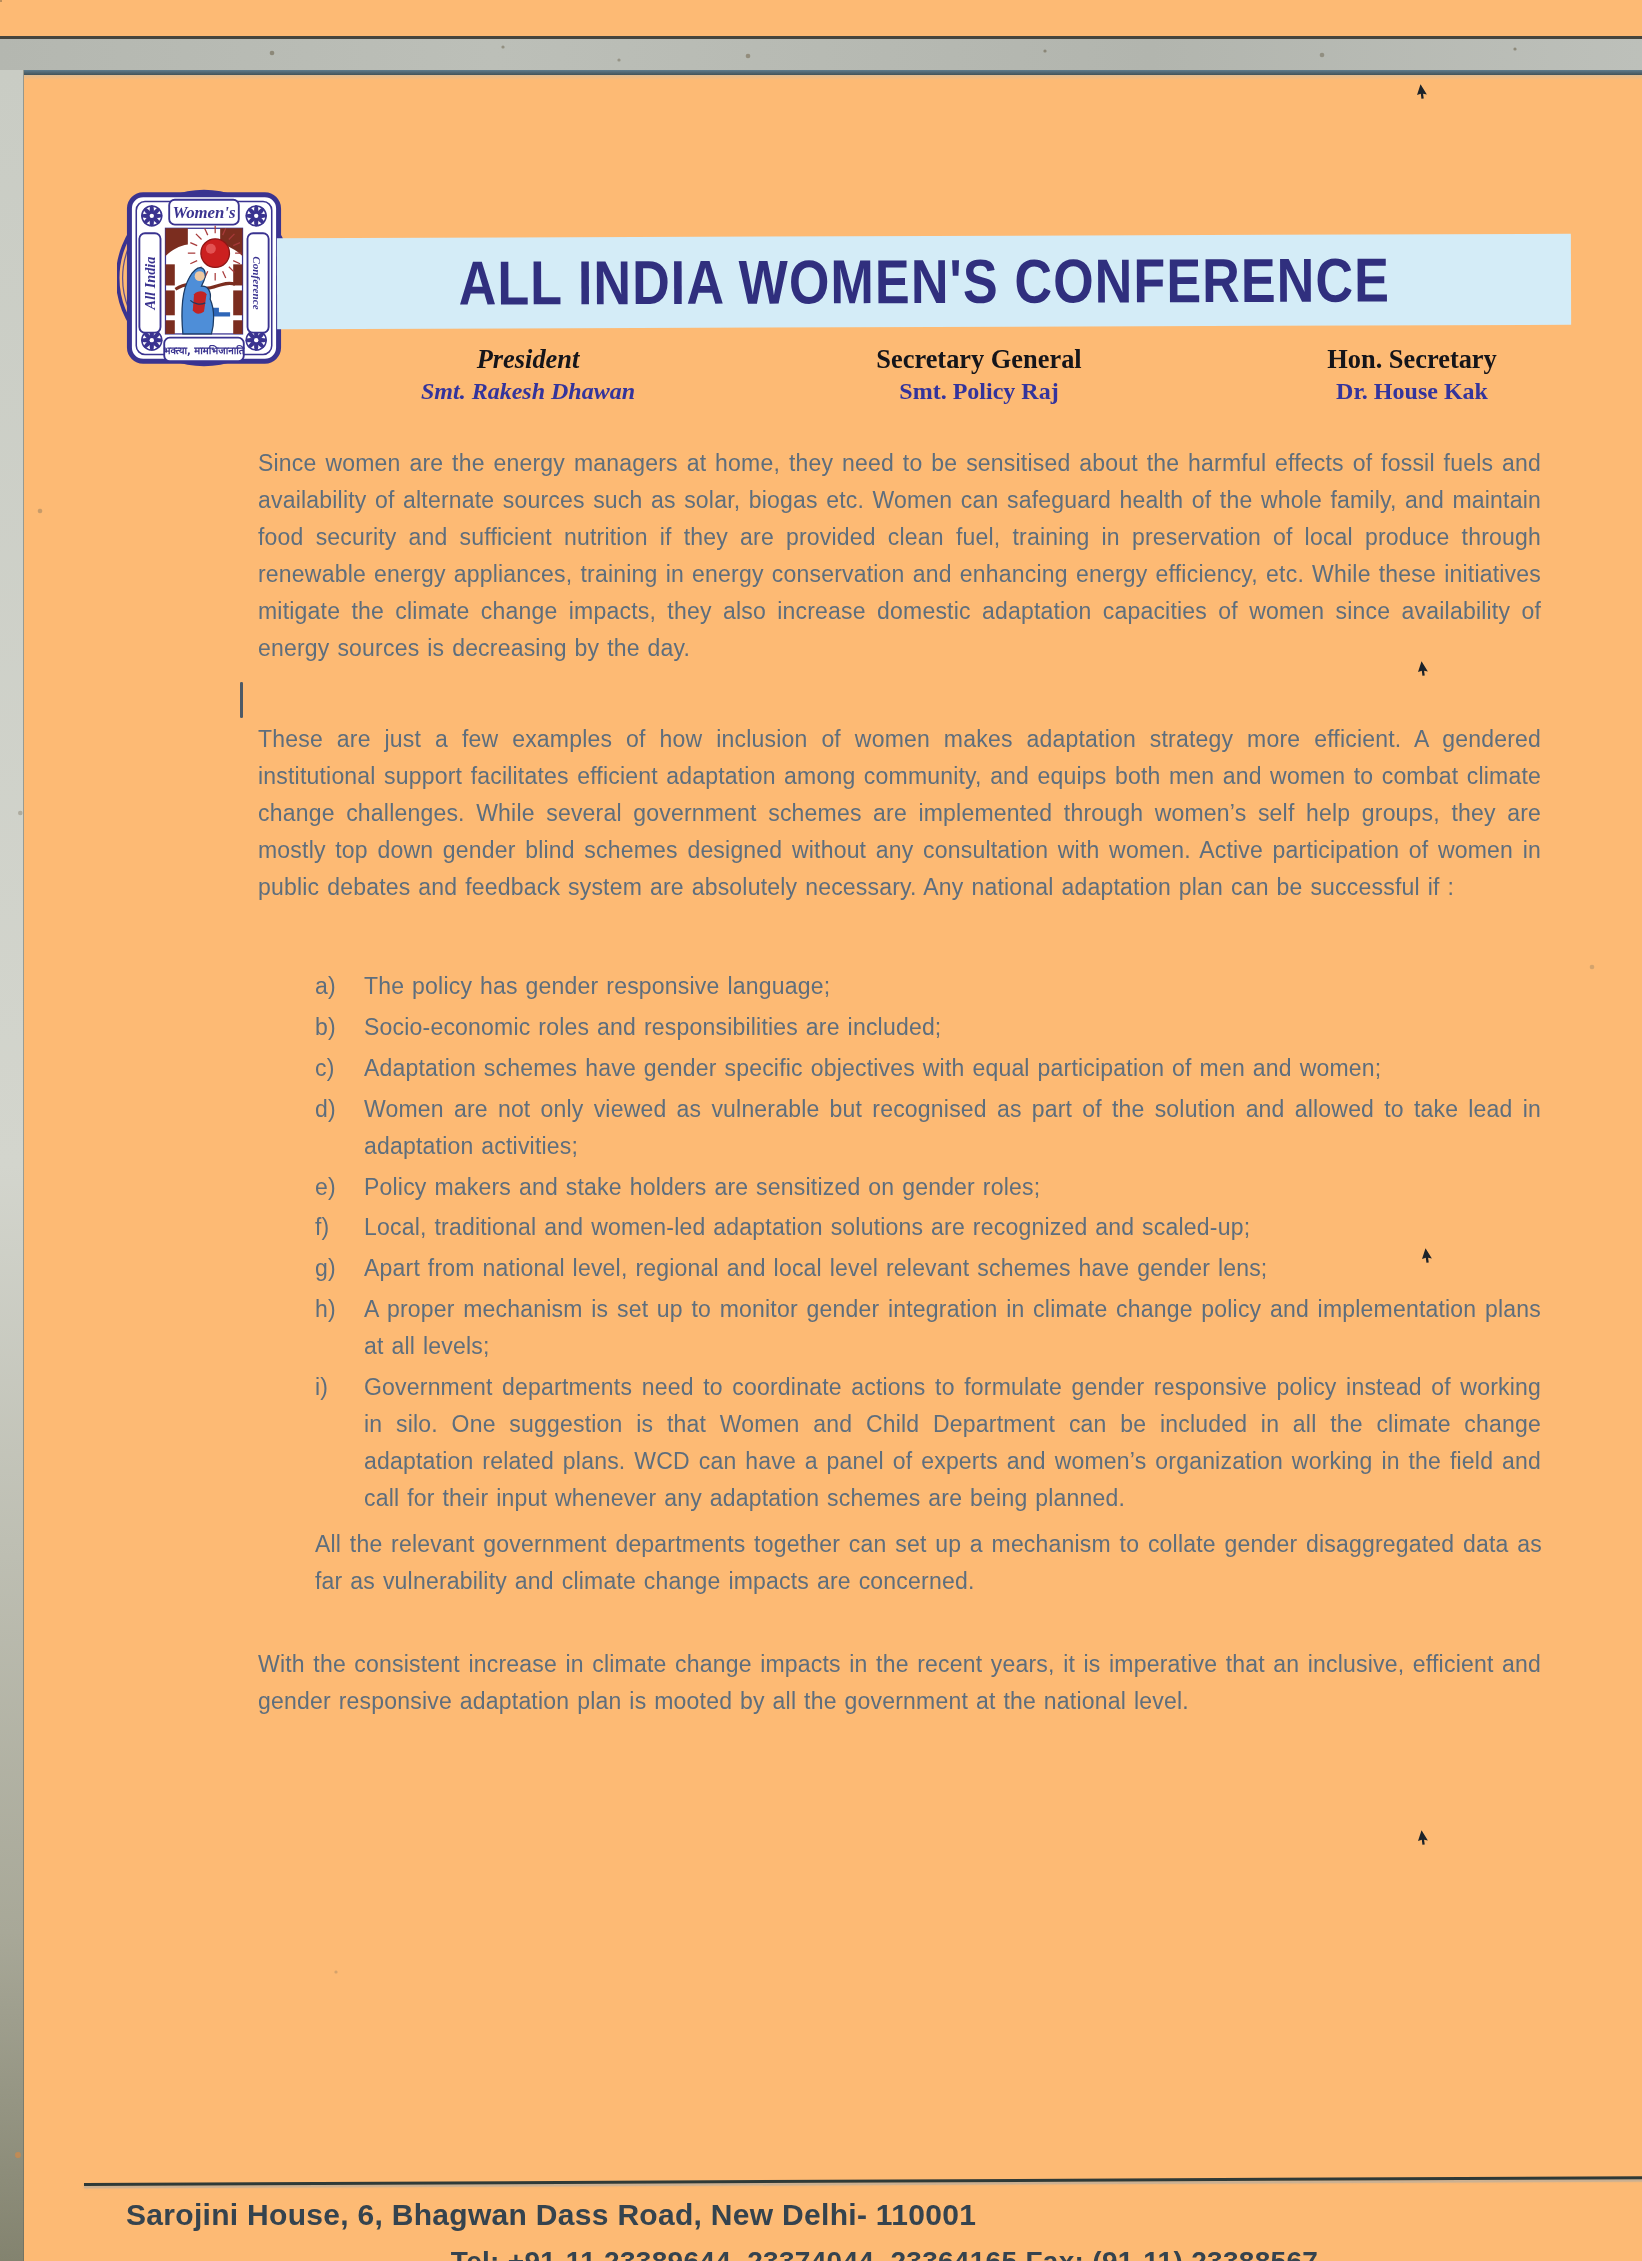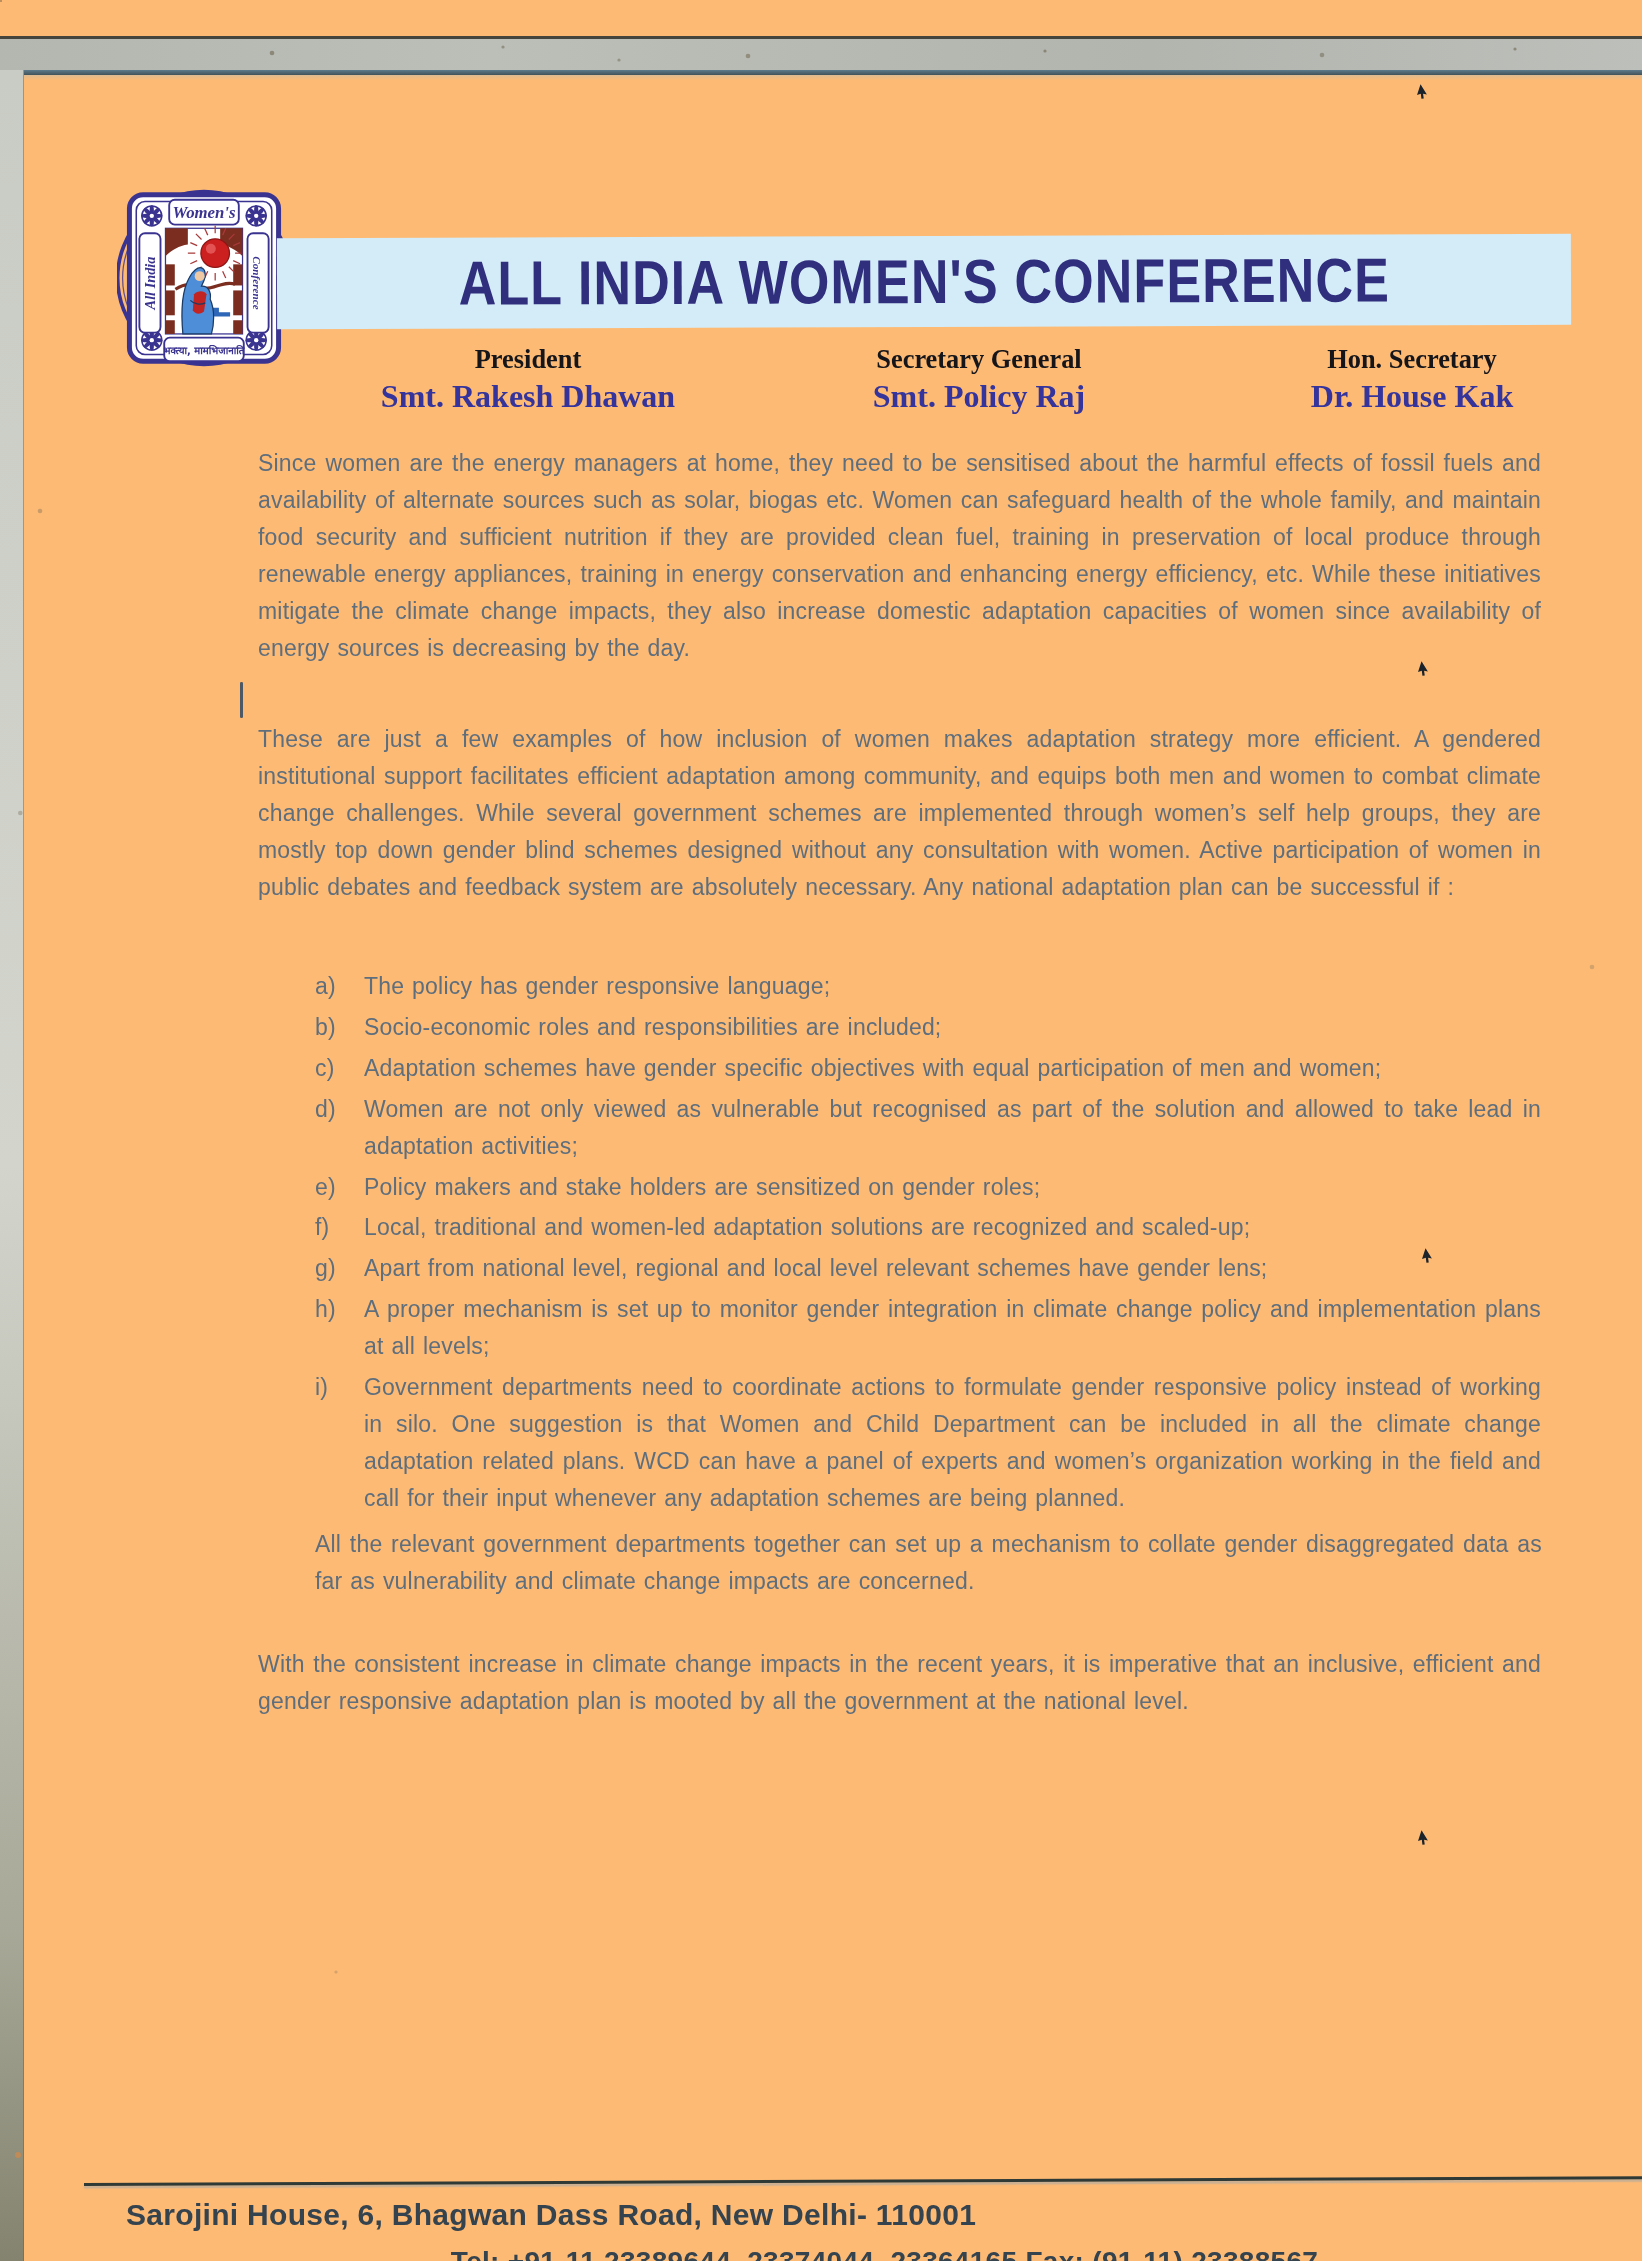--- a/index.html
+++ b/index.html
@@ -47,21 +47,21 @@
     font-weight:bold; font-size:62px; color:#302f7e; letter-spacing:1.3px;
     transform:scaleX(0.84); white-space:nowrap;
   }
   .logo-wrap{position:absolute; left:117px; top:184px; width:174px; height:188px;}
   .officers{position:absolute; top:344px; left:0; width:1643px; height:84px;}
   .officer{position:absolute; transform:translateX(-50%); text-align:center; white-space:nowrap;}
   .officer-title{
     font-family:"Liberation Serif", serif; font-weight:bold; font-size:26.4px; color:#15151a;
   }
   .officer-name{
-    font-family:"Liberation Serif", serif; font-weight:bold; font-size:32px; color:#34349c;
+    font-family:"Liberation Serif", serif; font-weight:bold; font-size:24px; color:#34349c;
     margin-top:2.6px;
   }
   
   .doc-body{
     position:absolute; left:258px; top:445px; width:1283px;
     font-size:23px; line-height:37px; color:#5e6e7d;
     text-align:justify; letter-spacing:0.2px; word-spacing:1.3px;
   }
   .doc-body p{margin:0;}
   .para-2{margin-top:54px !important;}
@@ -179,21 +179,21 @@
         <text transform="rotate(90 227 158)" x="227" y="166" text-anchor="middle" font-family="Liberation Serif, serif" font-style="italic" font-weight="bold" font-size="18" fill="#3a3390">Conference</text>
       </g>
     </svg>
   </div>
 
   <div class="title-band">
     <div class="org-title">ALL INDIA WOMEN'S CONFERENCE</div>
   </div>
 
   <div class="officers">
-    <div class="officer" style="left:528px; top:0;">
+    <div class="officer" style="left:528px; top:0;font-style:italic;">
       <div class="officer-title">President</div>
       <div class="officer-name">Smt. Rakesh Dhawan</div>
     </div>
     <div class="officer" style="left:979px; top:0;">
       <div class="officer-title">Secretary General</div>
       <div class="officer-name">Smt. Policy Raj</div>
     </div>
     <div class="officer" style="left:1412px; top:0;">
       <div class="officer-title">Hon. Secretary</div>
       <div class="officer-name">Dr. House Kak</div>

